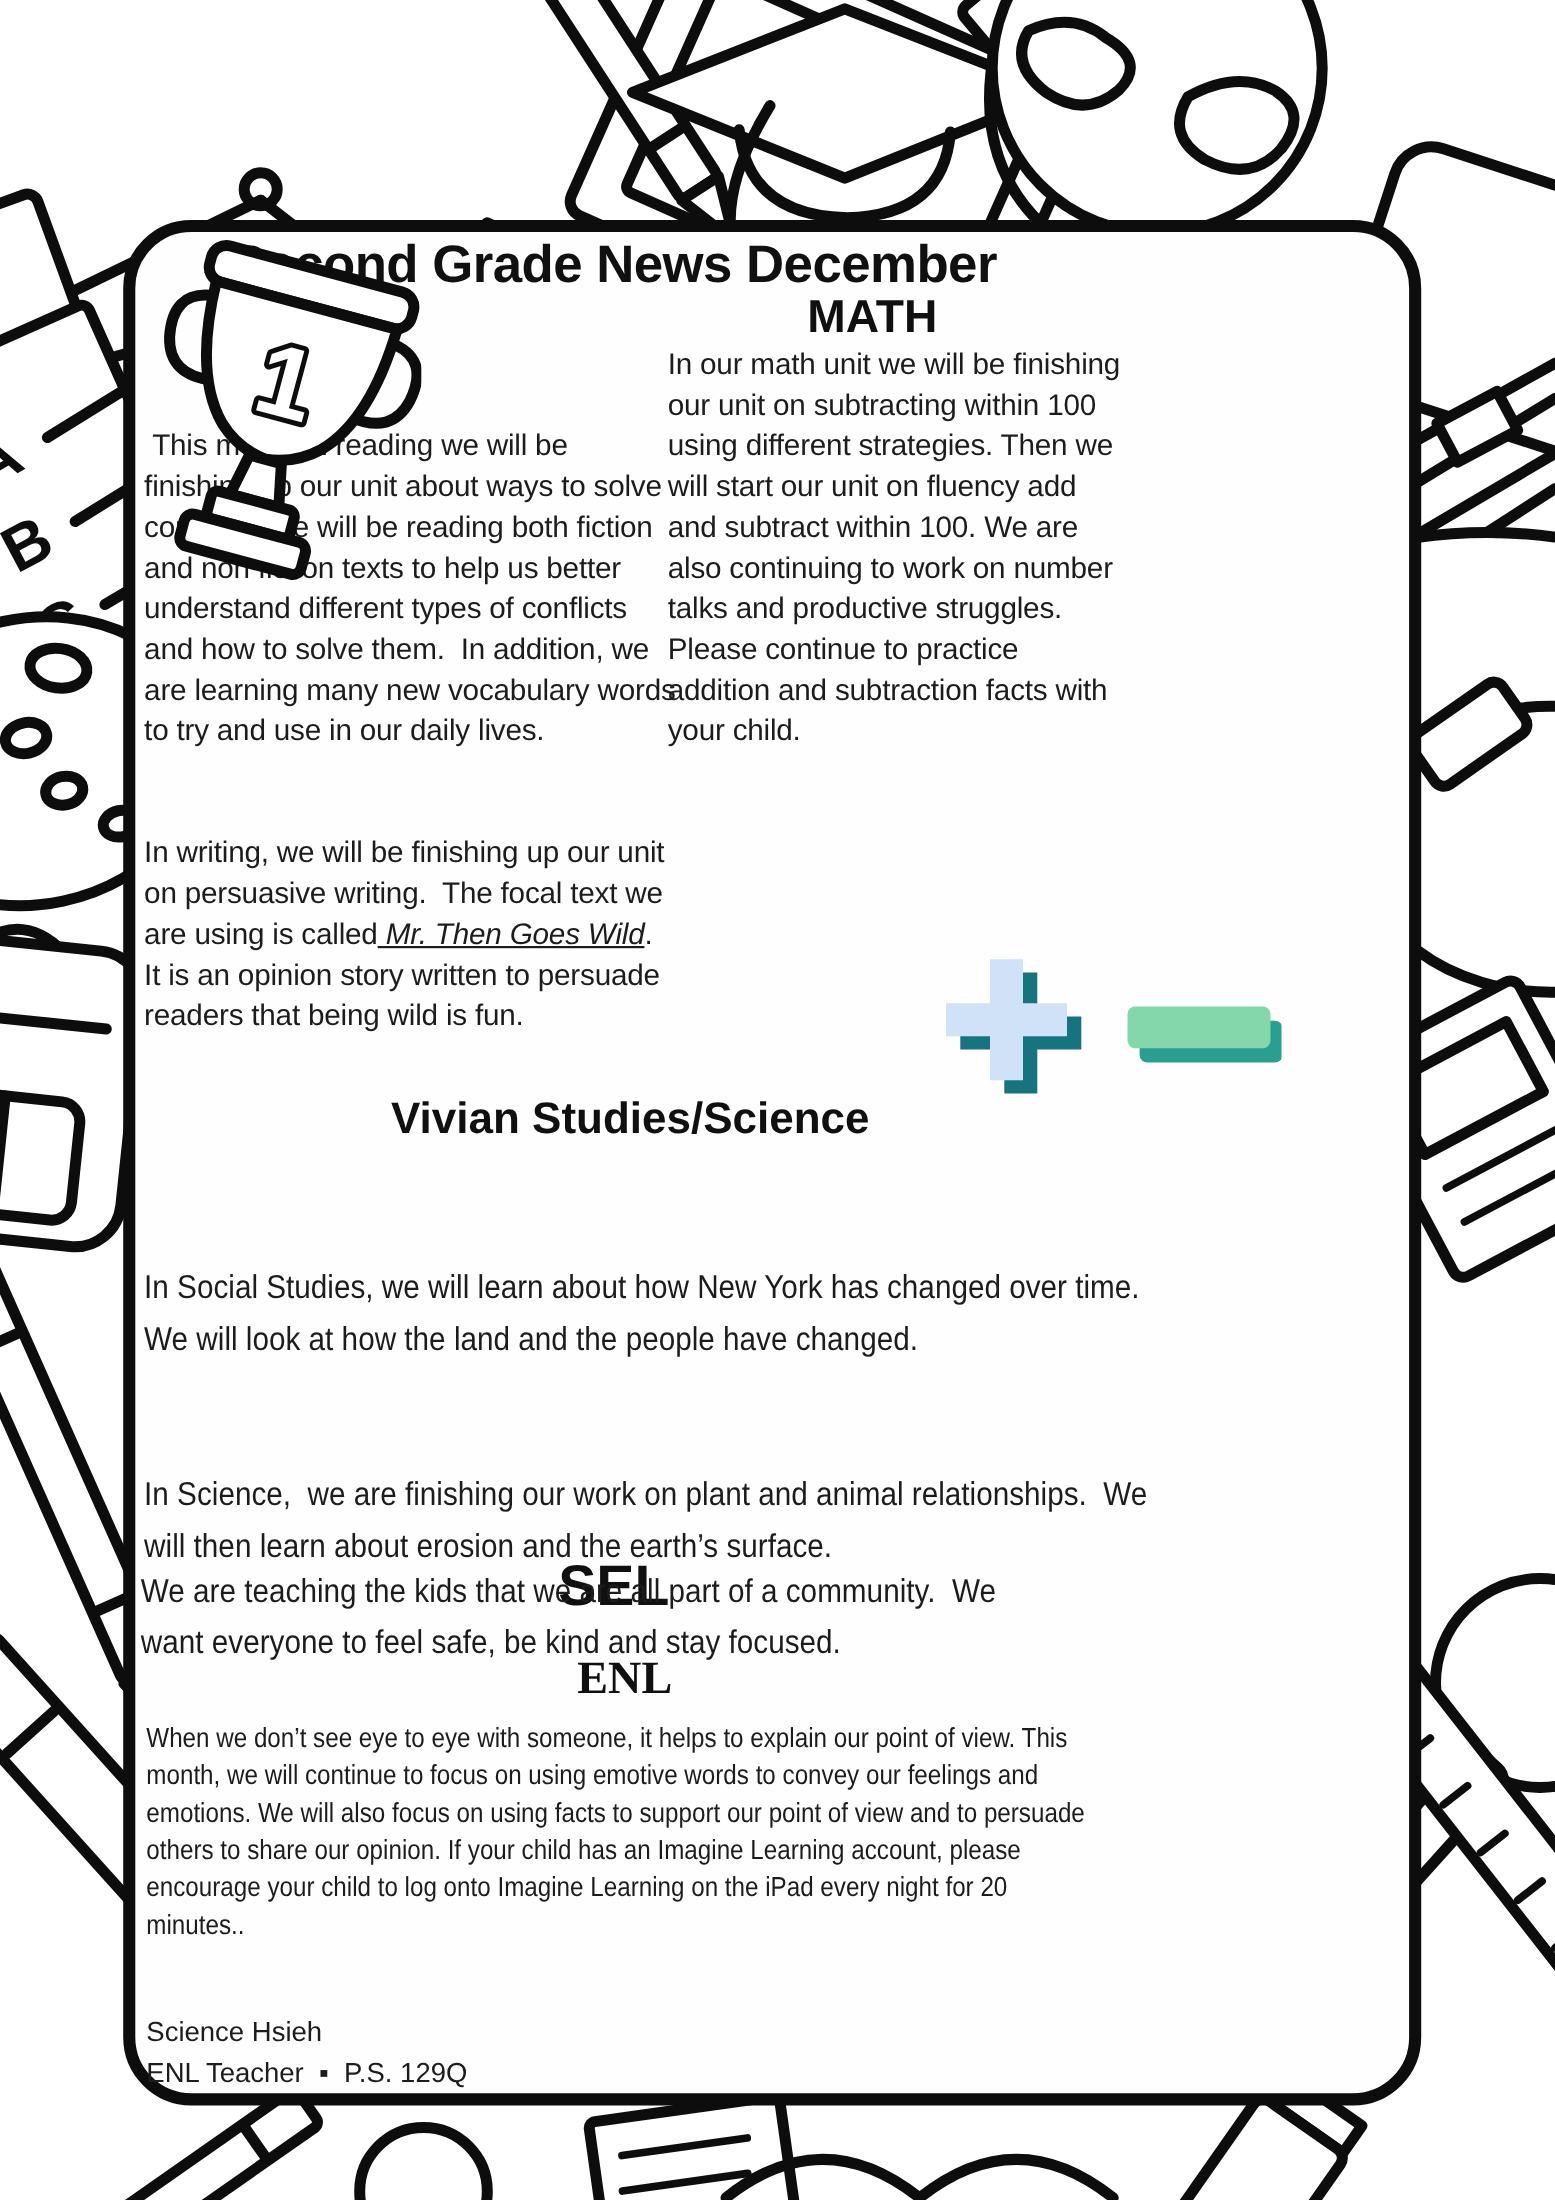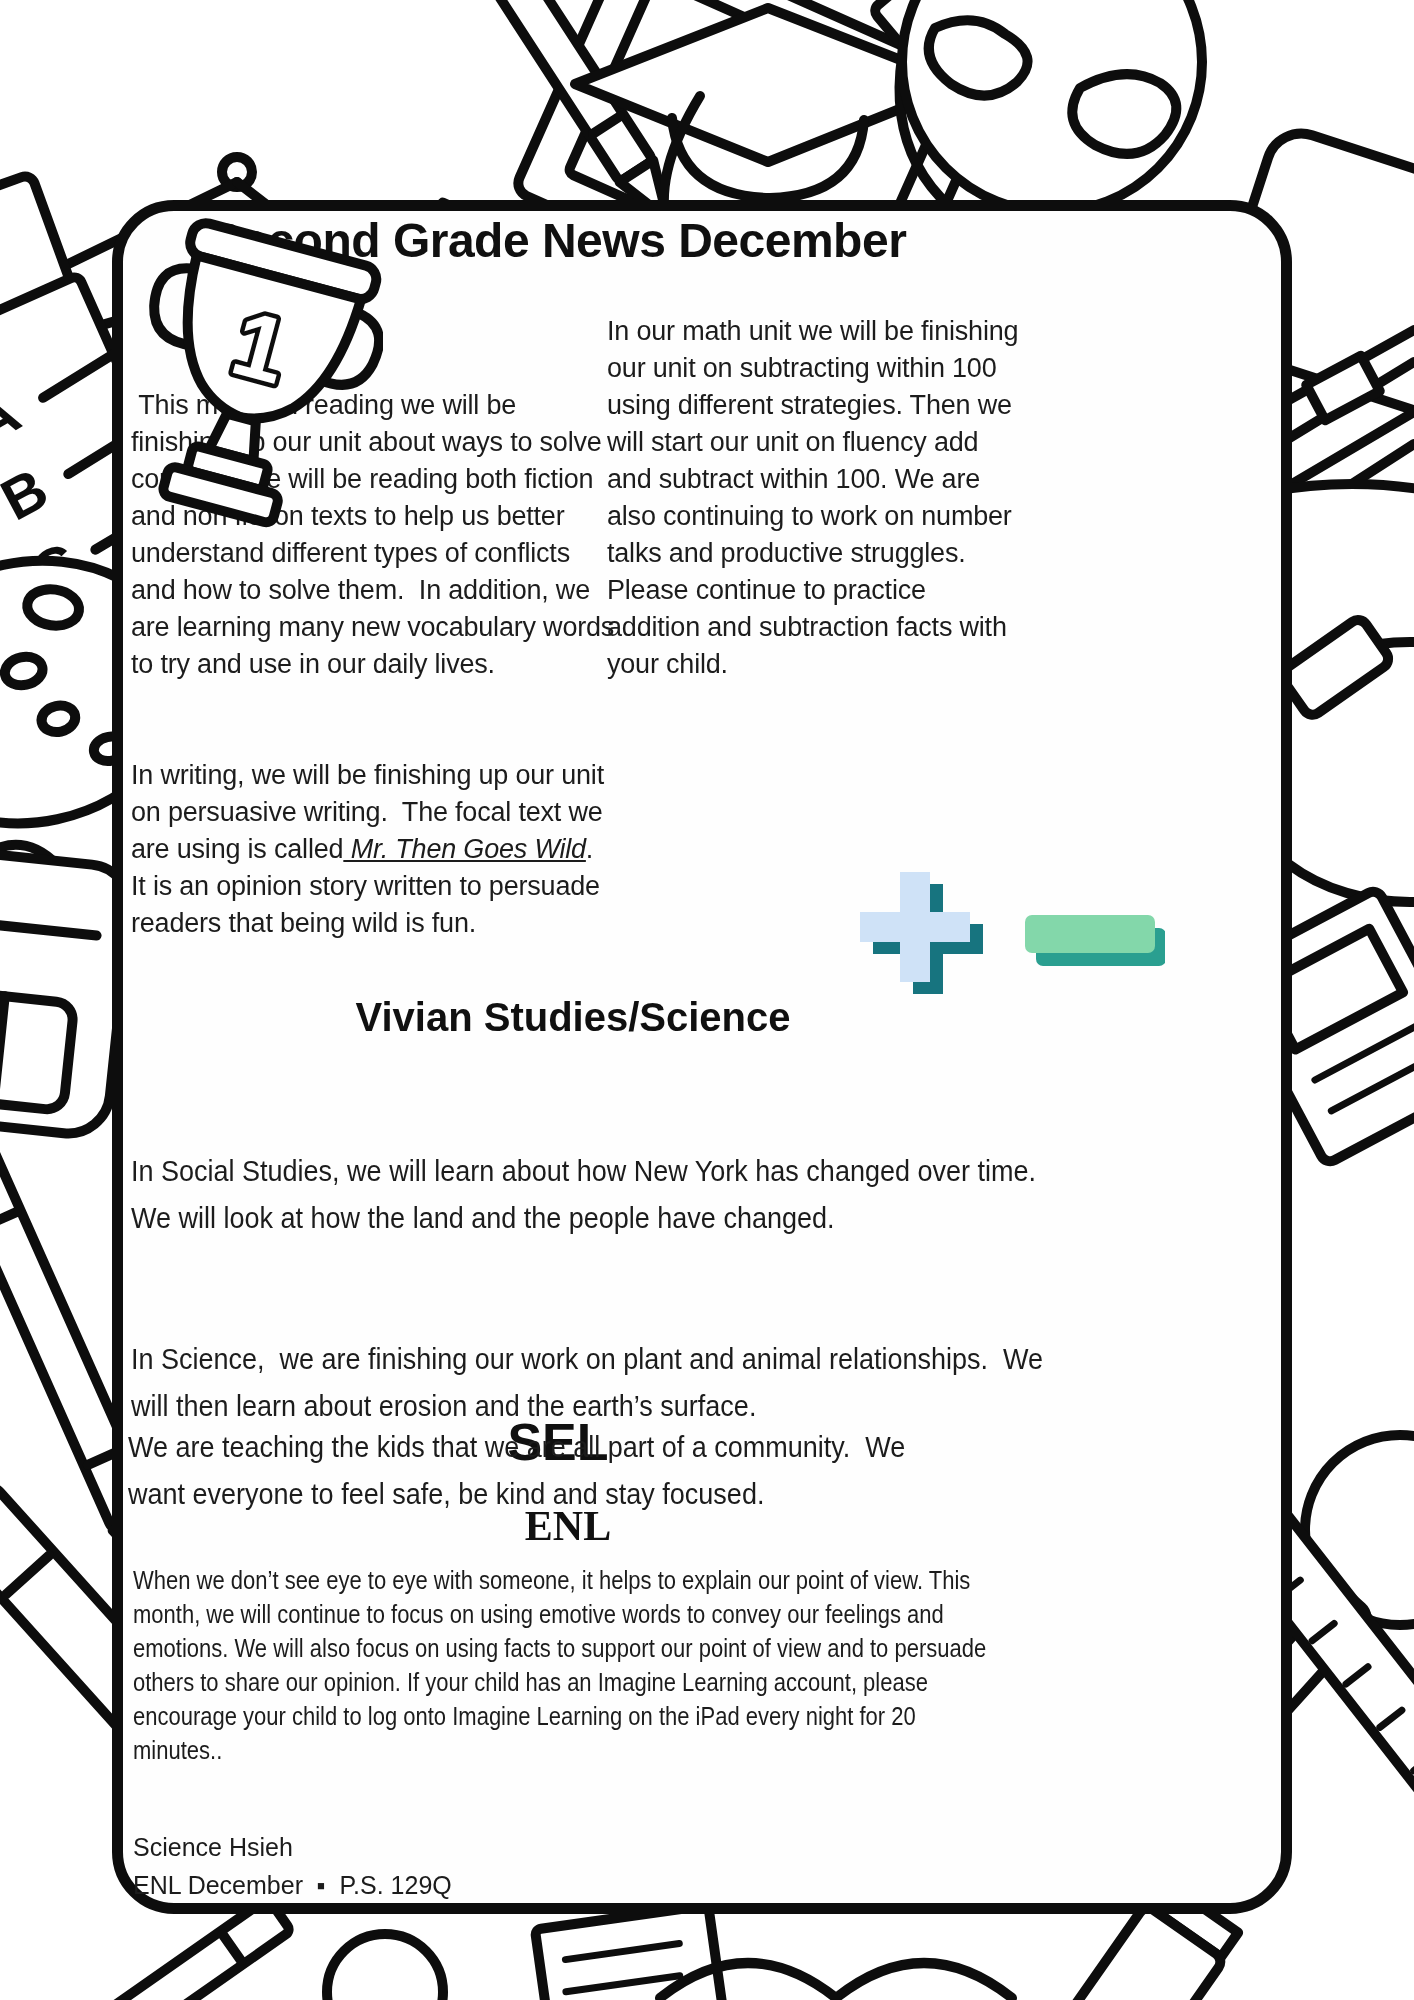--- a/index.html
+++ b/index.html
@@ -179,20 +179,21 @@
       <rect x="0" y="-28" width="88" height="30"></rect>
       <rect x="-4" y="2" width="96" height="180" rx="10"></rect>
     </g>
   </svg>
 
   <div class="panel">
 
     <h1 class="abs title">Second Grade News December</h1>
 
     <h2 class="abs h-ela">ELA</h2>
+    <h2 class="abs h-math">MATH</h2>
 
     <div class="abs body-lg ela-body">
       <div> This month in reading we will be finishing up our unit about ways to solve conflicts. We will be reading both fiction and non fiction texts to help us better understand different types of conflicts and how to solve them.  In addition, we are learning many new vocabulary words to try and use in our daily lives.</div>
       <div><span>In writing, we will be finishing up our unit on persuasive writing.  The focal text we are using is called</span><span class="book-title"> Mr. Then Goes Wild</span><span>.  It is an opinion story written to persuade readers that being wild is fun.</span></div>
     </div>
 
     <div class="abs body-lg math-body">In our math unit we will be finishing our unit on subtracting within 100 using different strategies. Then we will start our unit on fluency add and subtract within 100. We are also continuing to work on number talks and productive struggles.  Please continue to practice addition and subtraction facts with your child.</div>
 
     <svg class="abs pm icons-pm" width="320" height="140" viewBox="0 0 320 140">
       <g>
@@ -224,16 +225,16 @@
       </g>
     </svg>
 
     <h2 class="abs h-sel">SEL</h2>
     <div class="abs cond sel-body">We are teaching the kids that we are all part of a community.  We want everyone to feel safe, be kind and stay focused.</div>
 
     <h2 class="abs h-enl">ENL</h2>
     <div class="abs cond enl-body">When we don’t see eye to eye with someone, it helps to explain our point of view. This month, we will continue to focus on using emotive words to convey our feelings and emotions. We will also focus on using facts to support our point of view and to persuade others to share our opinion. If your child has an Imagine Learning account, please encourage your child to log onto Imagine Learning on the iPad every night for 20 minutes..</div>
 
     <div class="abs footer-name">Science Hsieh</div>
-    <div class="abs footer-credit">ENL December  ▪  P.S. 129Q</div>
+    <div class="abs footer-credit">ENL Teacher  ▪  P.S. 129Q</div>
   </div>
 
 </div>
 
 </body></html>

